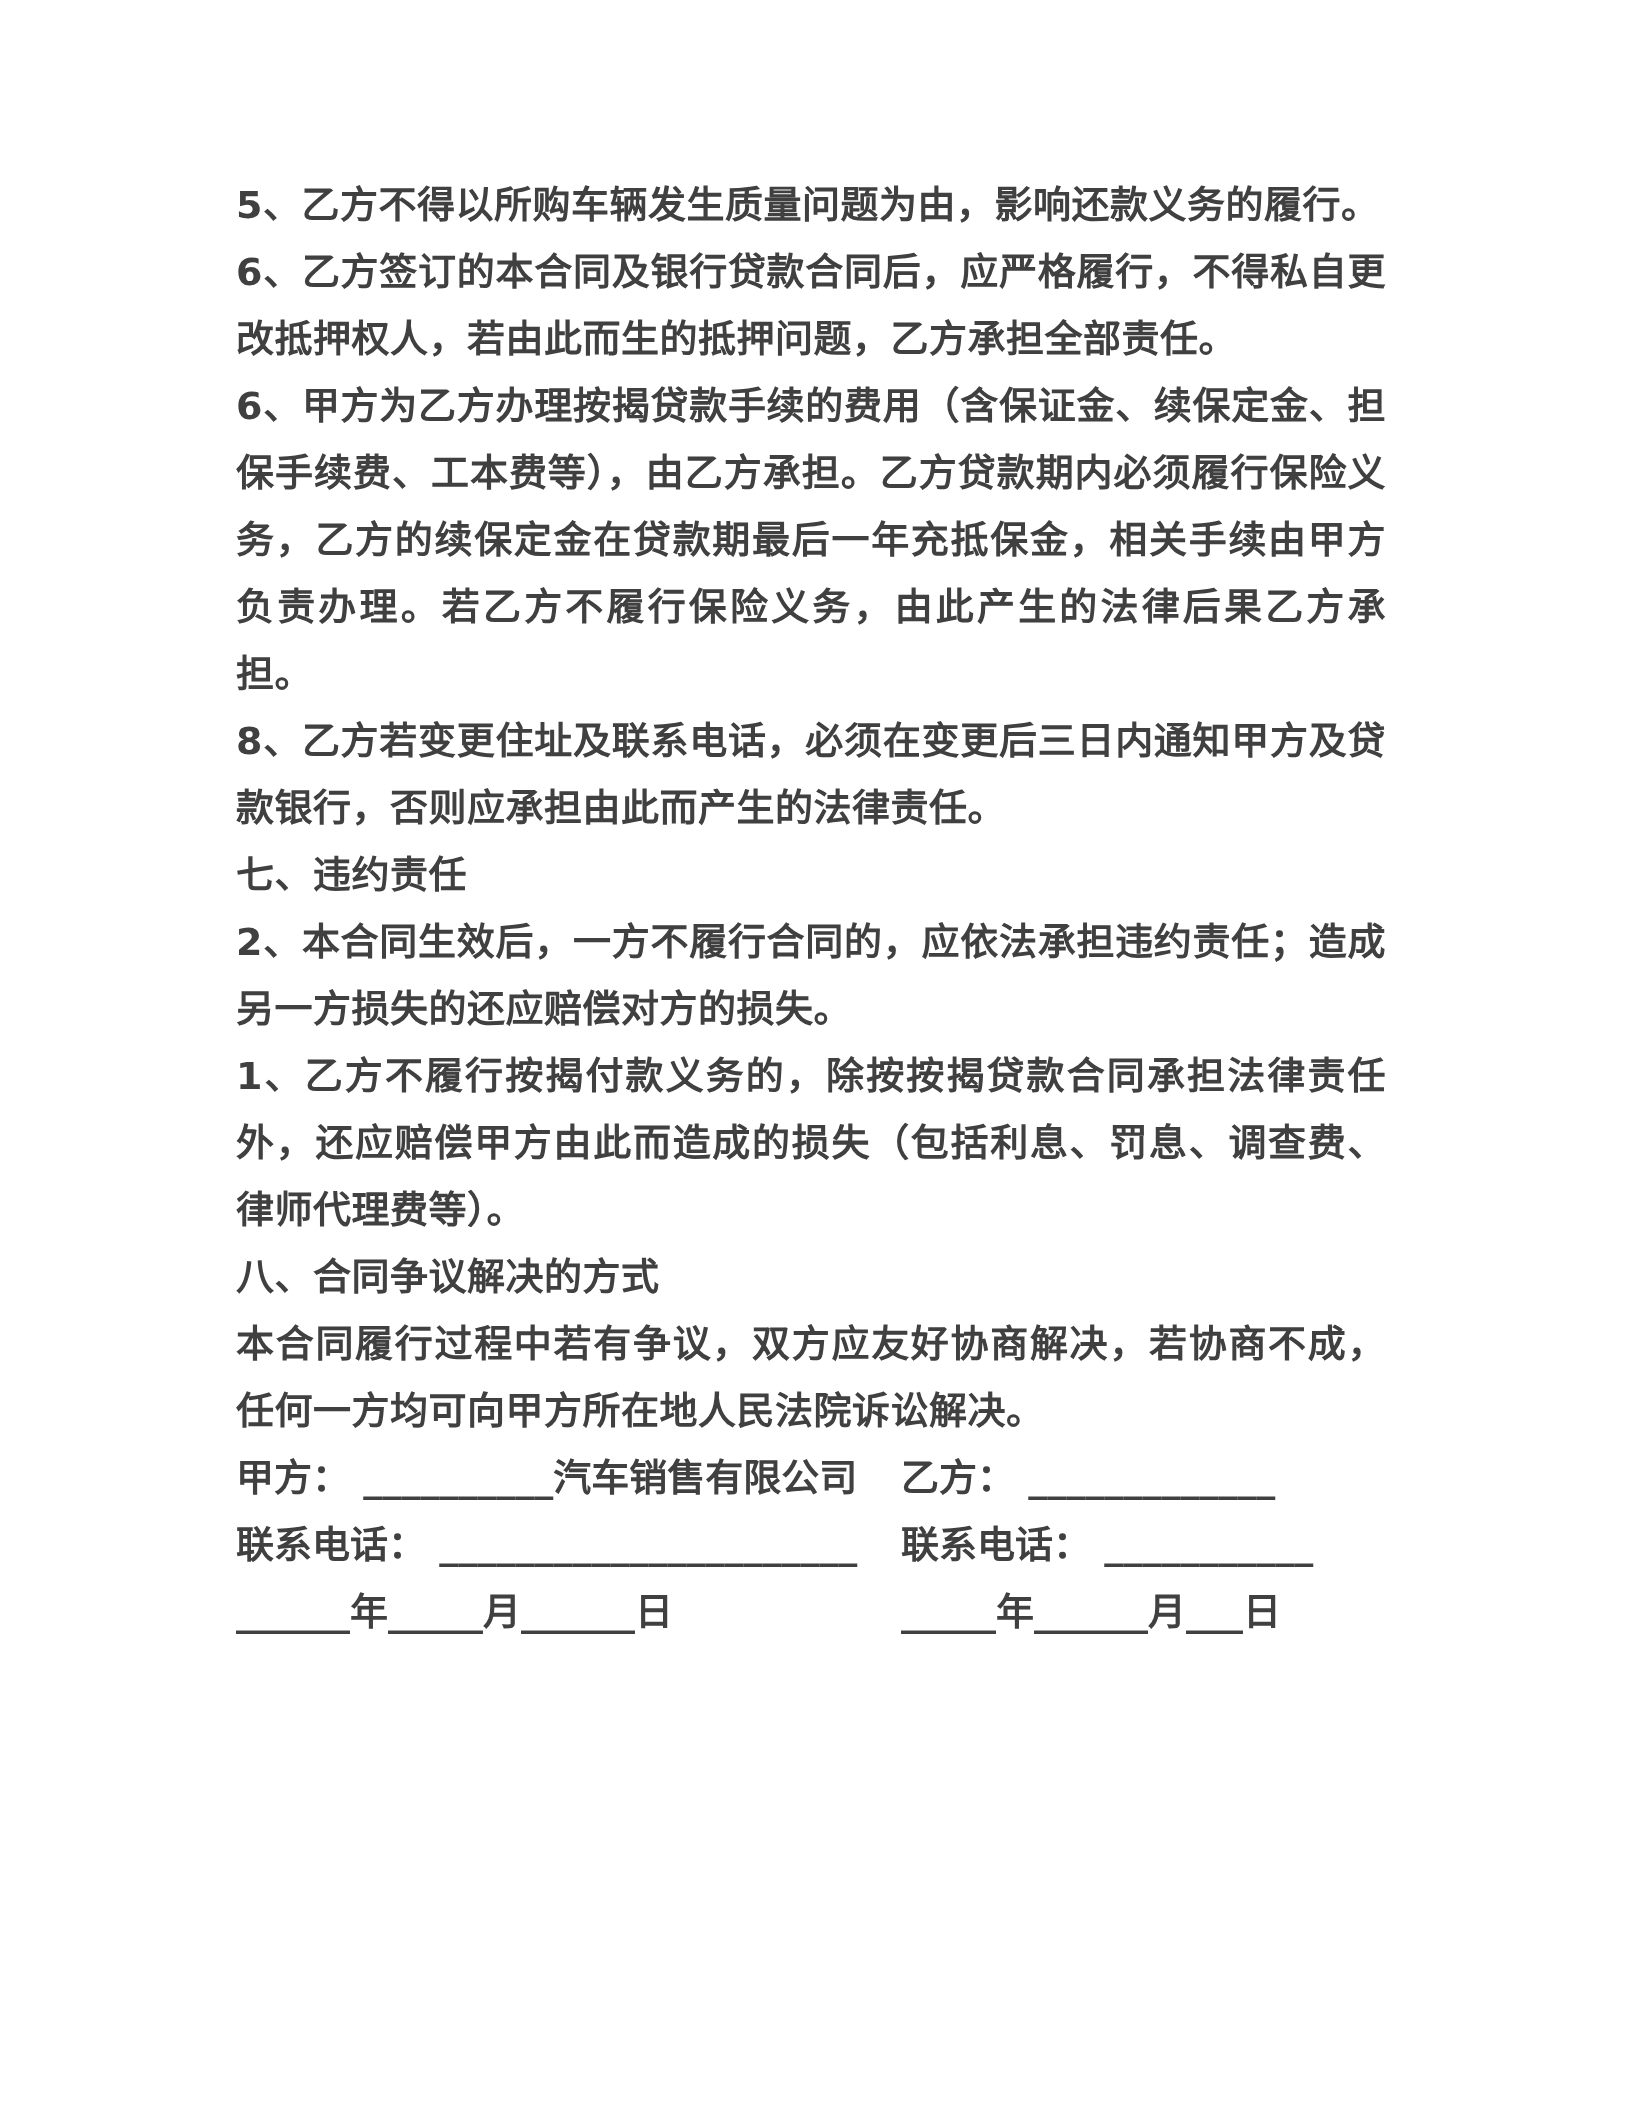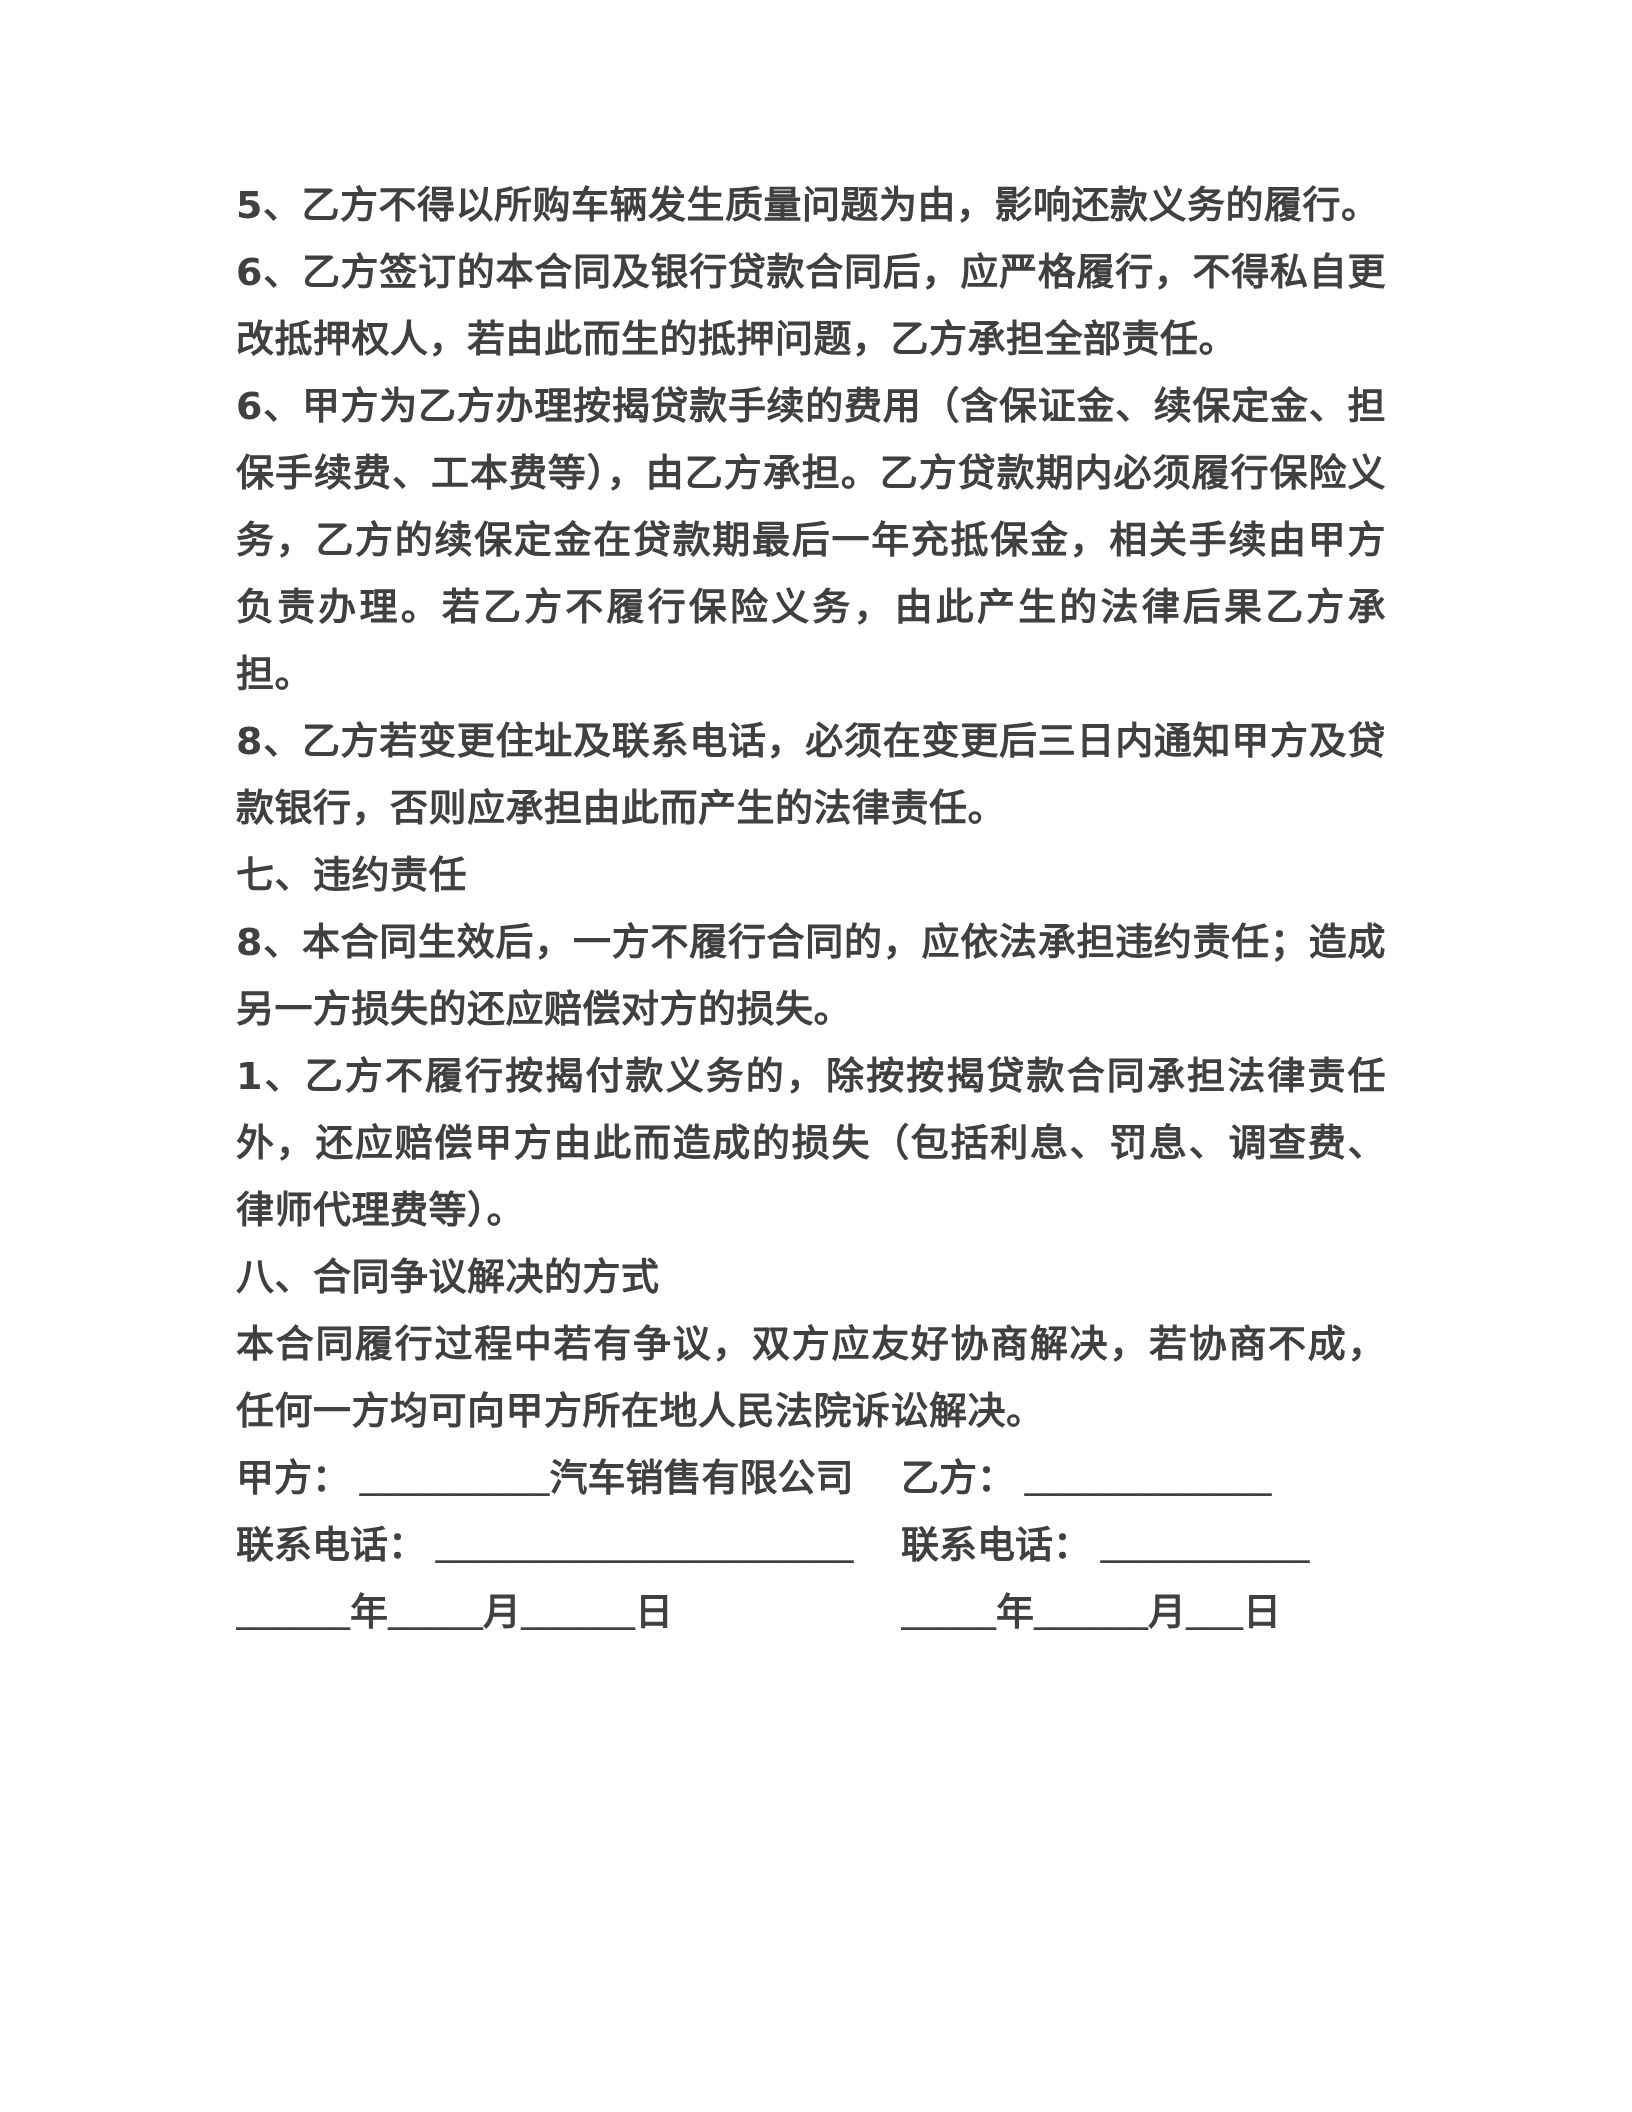--- a/index.html
+++ b/index.html
@@ -24,21 +24,20 @@
     margin: 0;
     text-align: justify;
     letter-spacing: 0.5px;
   }
   .sig-block {
     margin-top: 0;
   }
   .sig-row {
     display: flex;
     align-items: center;
-    font-family: Liberation Serif, serif;
   }
   .sig-cell-left {
     flex: none;
     width: 665px;
     white-space: nowrap;
     overflow: hidden;
   }
   .sig-cell-right {
     flex: 1;
     white-space: nowrap;
@@ -49,21 +48,21 @@
 <body>
 
 <div class="page">
 
   <div class="clauses">
     <p>5、乙方不得以所购车辆发生质量问题为由，影响还款义务的履行。</p>
     <p>6、乙方签订的本合同及银行贷款合同后，应严格履行，不得私自更改抵押权人，若由此而生的抵押问题，乙方承担全部责任。</p>
     <p>6、甲方为乙方办理按揭贷款手续的费用（含保证金、续保定金、担保手续费、工本费等），由乙方承担。乙方贷款期内必须履行保险义务，乙方的续保定金在贷款期最后一年充抵保金，相关手续由甲方负责办理。若乙方不履行保险义务，由此产生的法律后果乙方承担。</p>
     <p>8、乙方若变更住址及联系电话，必须在变更后三日内通知甲方及贷款银行，否则应承担由此而产生的法律责任。</p>
     <p>七、违约责任</p>
-    <p>8、本合同生效后，一方不履行合同的，应依法承担违约责任；造成另一方损失的还应赔偿对方的损失。</p>
+    <p>2、本合同生效后，一方不履行合同的，应依法承担违约责任；造成另一方损失的还应赔偿对方的损失。</p>
     <p>1、乙方不履行按揭付款义务的，除按按揭贷款合同承担法律责任外，还应赔偿甲方由此而造成的损失（包括利息、罚息、调查费、律师代理费等）。</p>
     <p>八、合同争议解决的方式</p>
     <p>本合同履行过程中若有争议，双方应友好协商解决，若协商不成，任何一方均可向甲方所在地人民法院诉讼解决。</p>
   </div>
 
   <div class="sig-block">
     <div class="sig-row">
       <span class="sig-cell-left">甲方： __________汽车销售有限公司</span>
       <span class="sig-cell-right">乙方： _____________</span>
     </div>

